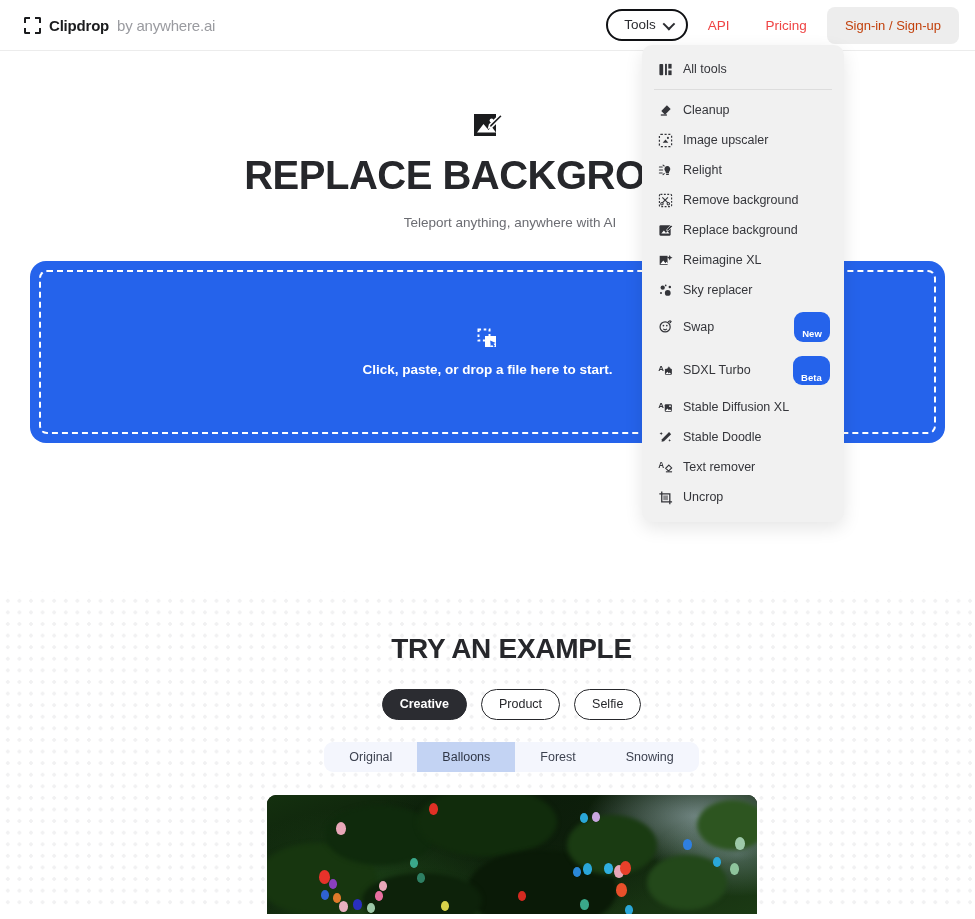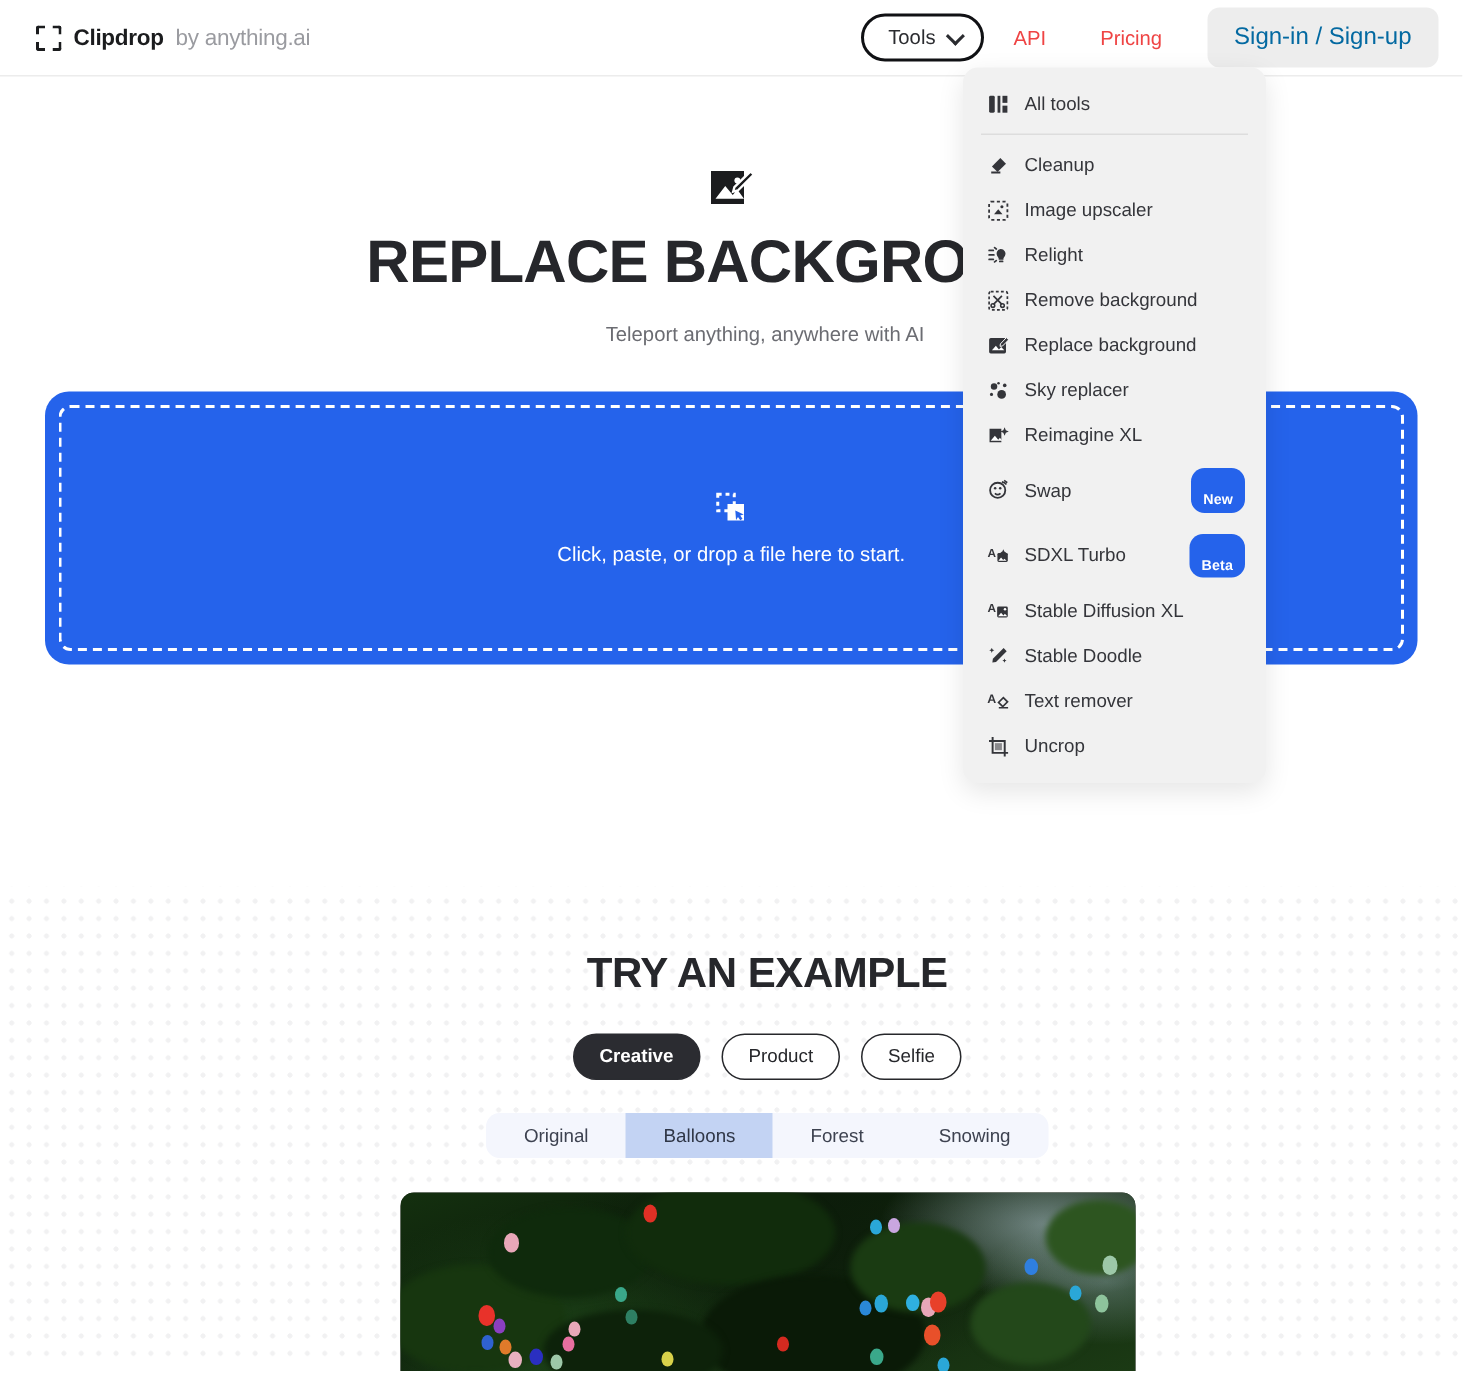--- a/index.html
+++ b/index.html
@@ -76,27 +76,26 @@
   }
   .nav-link {
     font-size: 13.5px;
     color: #ef4444;
     padding: 8px 16px;
     text-decoration: none;
     cursor: pointer;
     white-space: nowrap;
   }
   .signin-btn {
-    font-size: 16px;
-    color: #0369a1;
+    font-size: 13px;
+    color: #c2410c;
     background: #ededed;
     border: none;
     border-radius: 8px;
     padding: 11px 18px;
-    margin-left: 10px;
     cursor: pointer;
     font-family: inherit;
     white-space: nowrap;
   }
 
   
   .dropdown {
     position: absolute;
     left: 642px;
     top: 45px;
@@ -185,21 +184,21 @@
     border-radius: 8px;
     display: flex;
     flex-direction: column;
     align-items: center;
     justify-content: center;
   }
   .dz-icon { width: 22px; height: 22px; margin-bottom: 12px; }
   .dz-text {
     color: #ffffff;
     font-size: 13.5px;
-    font-weight: normal;
+    font-weight: bold;
   }
 
   
   .examples {
     margin-top: 148px;
     padding-top: 42px;
     background-color: #ffffff;
     background-image: radial-gradient(#f1f1f2 1.6px, transparent 1.7px);
     background-size: 11.6px 11.6px;
     background-position: 2px 4px;
@@ -295,21 +294,21 @@
 <div class="header">
 
   <div class="brand">
     <span class="brand-mark">
       <i></i>
         <i></i>
         <i></i>
         <i></i>
     </span>
     <span class="brand-name">Clipdrop</span>
-    <span class="brand-by">by anything.ai</span>
+    <span class="brand-by">by anywhere.ai</span>
   </div>
 
   <div class="nav">
     <button class="tools-btn">
       <span>Tools</span>
       <span class="chev"></span>
     </button>
     <a class="nav-link" href="#">API</a>
     <a class="nav-link" href="#">Pricing</a>
     <button class="signin-btn">Sign-in / Sign-up</button>
@@ -382,39 +381,39 @@
             <path d="M3.5 11.2L6.3 8l2.2 2.6 1.6-1.8 2.2 2.4z" fill="#fff"></path>
             <path d="M13.8 2.2l1.6 1.6-4.4 4.4-1.7.2.2-1.7z" fill="#34353a" stroke="#fff" stroke-width="0.7"></path>
           </svg>
       </span>
       <span class="dd-label">Replace background</span>
     </div>
 
     <div class="dd-item">
       <span class="dd-ico">
         <svg width="15" height="15" viewBox="0 0 16 16">
+            <path d="M1.8 3h8.4v9.6H1.8z" fill="#34353a"></path>
+            <path d="M2.6 11.6L5.6 8l2.4 2.8 1.2-1.4 1.6 2.2z" fill="#fff"></path>
+            <path d="M12.5 2l.9 2.1 2.1.9-2.1.9-.9 2.1-.9-2.1-2.1-.9 2.1-.9z" fill="#34353a"></path>
+          </svg>
+      </span>
+      <span class="dd-label">Reimagine XL</span>
+    </div>
+
+    <div class="dd-item">
+      <span class="dd-ico">
+        <svg width="15" height="15" viewBox="0 0 16 16">
             <circle cx="5" cy="5" r="2.3" fill="#34353a"></circle>
             <circle cx="10.4" cy="10.6" r="3.1" fill="#34353a"></circle>
             <circle cx="12.6" cy="4.2" r="1.3" fill="#34353a"></circle>
             <circle cx="3.2" cy="10.6" r="1.1" fill="#34353a"></circle>
             <circle cx="8.2" cy="2.6" r="0.9" fill="#34353a"></circle>
           </svg>
       </span>
       <span class="dd-label">Sky replacer</span>
-    </div>
-
-    <div class="dd-item">
-      <span class="dd-ico">
-        <svg width="15" height="15" viewBox="0 0 16 16">
-            <path d="M1.8 3h8.4v9.6H1.8z" fill="#34353a"></path>
-            <path d="M2.6 11.6L5.6 8l2.4 2.8 1.2-1.4 1.6 2.2z" fill="#fff"></path>
-            <path d="M12.5 2l.9 2.1 2.1.9-2.1.9-.9 2.1-.9-2.1-2.1-.9 2.1-.9z" fill="#34353a"></path>
-          </svg>
-      </span>
-      <span class="dd-label">Reimagine XL</span>
     </div>
 
     <div class="dd-item">
       <span class="dd-ico">
         <svg width="15" height="15" viewBox="0 0 16 16">
             <circle cx="7.6" cy="8.4" r="5.4" fill="none" stroke="#34353a" stroke-width="1.3"></circle>
             <circle cx="5.8" cy="7" r="0.9" fill="#34353a"></circle>
             <circle cx="9.4" cy="7" r="0.9" fill="#34353a"></circle>
             <path d="M5.6 10.6c1.2 1.1 2.8 1.1 4 0" stroke="#34353a" stroke-width="1.2" fill="none"></path>
             <path d="M10.6 2.4c2 .4 3.2 1.8 3.2 1.8M12.2 1.4l1.8 1.2-1.2 1.6" stroke="#34353a" stroke-width="1.1" fill="none"></path>

